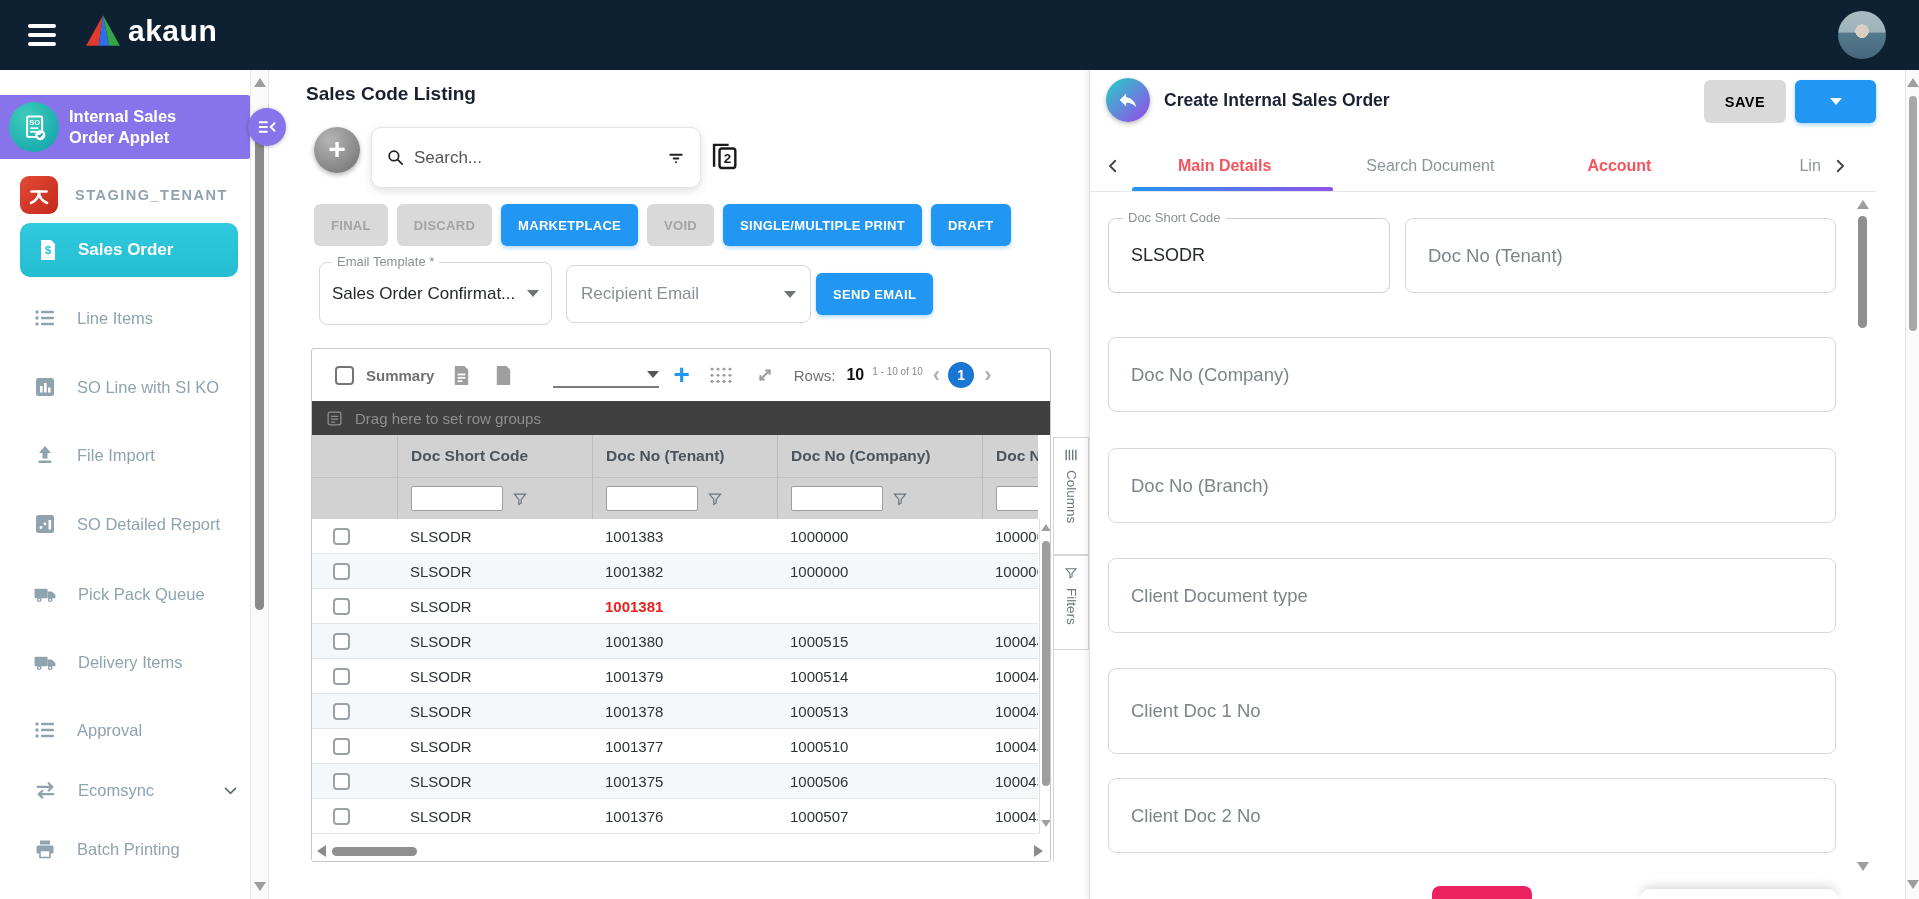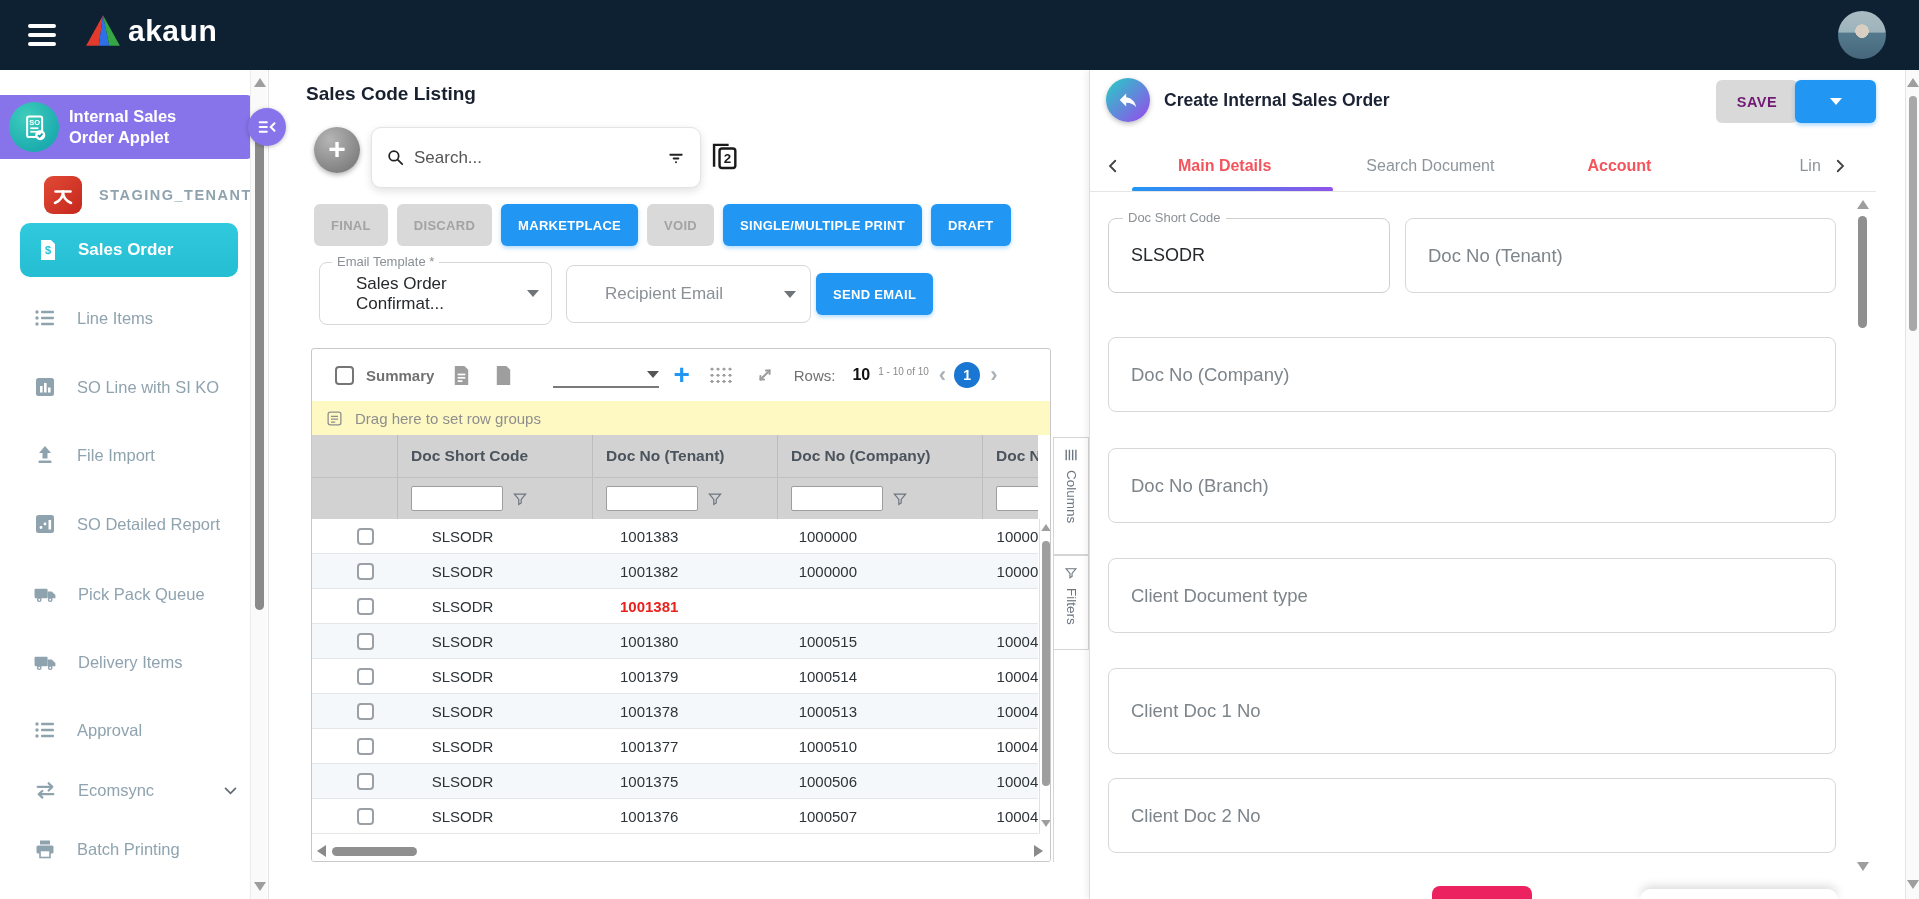--- a/index.html
+++ b/index.html
@@ -1,19 +1,19 @@
 <!DOCTYPE html>
 <html><head>
 <meta charset="utf-8">
 <style>
   * { margin:0; padding:0; box-sizing:border-box; }
   html,body { width:1919px; height:899px; overflow:hidden; background:#fff;
     font-family:"Liberation Sans", sans-serif; }
   .abs { position:absolute; }
-  .flex { display:flex; align-items:center;margin-left:24px; }
+  .flex { display:flex; align-items:center; }
   #app { position:relative; width:1919px; height:899px; background:#fff;padding-left:36px; }
 
   
   .topbar { left:0; top:0; width:1919px; height:70px; background:#0d2133; z-index:30; }
   .hamburger { left:28px; top:24px; width:28px; height:22px; display:flex; flex-direction:column; justify-content:space-between; cursor:pointer; }
   .hamburger span { display:block; height:4px; border-radius:2px; background:#fff; }
   .brand { left:84px; top:14px; display:flex; align-items:center; gap:6px; }
   .brand-text { color:#fff; font-size:30px; font-weight:bold; letter-spacing:0.5px; }
   .avatar { left:1838px; top:11px; width:48px; height:48px; border-radius:50%;
     background: radial-gradient(circle at 50% 42%, #d8cfc2 0 18%, transparent 19%),
@@ -64,21 +64,21 @@
   .btn.disabled { background:#d9d9d9; color:#a3a3a3; }
   .fieldset { border:1px solid #d7d7d7; border-radius:8px; background:#fff; }
   .fieldset .legend { position:absolute; top:-9px; left:12px; background:#fff; padding:0 5px; font-size:13px; color:#8a9096; }
   .ddcaret { width:0; height:0; border-left:6px solid transparent; border-right:6px solid transparent; border-top:7px solid #6f7478; }
 
   
   .tcard { left:42px; top:278px; width:740px; height:514px; border:1px solid #c8c8c8; border-radius:3px; background:#fff; overflow:hidden; }
   .tool { left:0; top:0; width:738px; height:52px; display:flex; align-items:center; padding-left:23px; gap:0; }
   .chk { width:19px; height:19px; border:2px solid #757575; border-radius:4px; background:#fff; cursor:pointer; }
   .rowchk { width:17px; height:17px; border:2px solid #9aa0a6; border-radius:4px; background:#fff; cursor:pointer; }
-  .dragbar { left:0; top:52px; width:786px; height:34px; background:#fef9c3; display:flex; align-items:center; gap:12px; padding-left:14px; }
+  .dragbar { left:0; top:52px; width:786px; height:34px; background:#404040; display:flex; align-items:center; gap:12px; padding-left:14px; }
   .dragbar .hint { color:#8e8e8e; font-size:15px; }
   .thead { left:0; top:86px; width:726px; height:42px; background:#d2d2d2; display:flex; }
   .tfilter { left:0; top:128px; width:726px; height:42px; background:#d2d2d2; border-top:1px solid #c0c0c0; display:flex; }
   .col0 { width:85px; } .col1 { width:195px; } .col2 { width:185px; } .col3 { width:205px; } .col4 { width:56px; overflow:hidden; }
   .hcell { display:flex; align-items:center; padding-left:13px; font-size:15.5px; font-weight:600; color:#4b545d;
     border-left:1px solid #bdbdbd; cursor:pointer; white-space:nowrap; }
   .fcell { display:flex; align-items:center; padding-left:13px; gap:9px; border-left:1px solid #bdbdbd; }
   .fcell input { width:92px; height:25px; border:1px solid #9e9e9e; border-radius:2px; background:#fff; outline:none; font-family:inherit; }
   .tbody { left:0; top:170px; width:726px; }
   .trow { display:flex; height:35px; align-items:center; border-bottom:1px solid #e4e7ea; background:#fff; cursor:pointer; }
@@ -100,21 +100,21 @@
     justify-content:center; font-size:14px; font-weight:bold; cursor:pointer; }
 
   
   .detail { left:1089px; top:70px; width:816px; height:829px; background:#fff; border-left:1px solid #ddd;
     box-shadow:-3px 0 6px rgba(0,0,0,.06); }
   .back-btn { left:16px; top:8px; width:44px; height:44px; border-radius:50%; cursor:pointer;
     background:linear-gradient(135deg,#2fc2c9 10%, #8e54e9 90%); display:flex; align-items:center; justify-content:center;
     box-shadow:0 2px 5px rgba(0,0,0,.25); }
   .detail-title { left:74px; top:20px; font-size:17.5px; font-weight:600; color:#1a2233; }
   .save-btn { left:614px; top:10px; width:82px; height:43px; border-radius:6px; background:#d9d9d9; border:none;
-    color:#701a75; font-weight:bold; font-size:14.5px; letter-spacing:.5px; font-family:inherit; cursor:pointer;margin-left:12px; }
+    color:#000000; font-weight:bold; font-size:14.5px; letter-spacing:.5px; font-family:inherit; cursor:pointer; }
   .dd-btn { left:705px; top:10px; width:81px; height:43px; border-radius:6px; background:#2196f3; border:none; cursor:pointer;
     display:flex; align-items:center; justify-content:center; box-shadow:0 2px 4px rgba(33,150,243,.4); }
   .dd-btn .ddcaret { border-top-color:#fff; }
   .tabs { left:0; top:75px; width:786px; height:42px; display:flex; align-items:center; }
   .tab { font-size:16px; font-weight:600; cursor:pointer; white-space:nowrap; }
   .tab.active { color:#f4545c; }
   .tab.normal { color:#8d959c; font-weight:400; }
   .tab.hot { color:#f4545c; }
   .tab-underline { left:42px; top:117px; width:201px; height:5px; border-radius:3px;
     background:linear-gradient(90deg,#2196f3,#8e54e9); }
@@ -368,21 +368,21 @@
           <span class="ddcaret" style="border-top-color:#555"></span>
         </div>
         <span style="margin-left:14px; color:#2196f3; font-size:28px; font-weight:bold; line-height:1; cursor:pointer">+</span>
         <span class="dotgrid" style="margin-left:19px; cursor:pointer"></span>
         <svg width="22" height="22" viewBox="0 0 24 24" style="margin-left:21px" fill="none" stroke="#9e9e9e" stroke-width="2.2" stroke-linecap="round" stroke-linejoin="round">
           <path d="M7 17L17 7"></path>
             <path d="M7 13v4h4"></path>
             <path d="M13 7h4v4"></path>
         </svg>
         <span style="margin-left:18px; font-size:15px; color:#707070">Rows:</span>
-        <span style="margin-left:17px; font-size:16px; font-weight:bold; color:#111">10</span>
+        <span style="margin-left:11px; font-size:16px; font-weight:bold; color:#111">10</span>
         <span style="margin-left:8px; margin-top:-8px; font-size:10px; color:#8a8a8a; white-space:nowrap">1 - 10 of 10</span>
         <span class="pgchev" style="margin-left:10px">‹</span>
         <span class="pgbadge" style="margin-left:8px">1</span>
         <span class="pgchev" style="margin-left:10px">›</span>
       </div>
 
       <div class="abs dragbar">
         <svg width="17" height="17" viewBox="0 0 24 24" fill="none" stroke="#8e8e8e" stroke-width="1.8">
           <rect x="3" y="3" width="18" height="18" rx="3"></rect>
           <path d="M7 9h10M7 13h10M7 17h6"></path>

